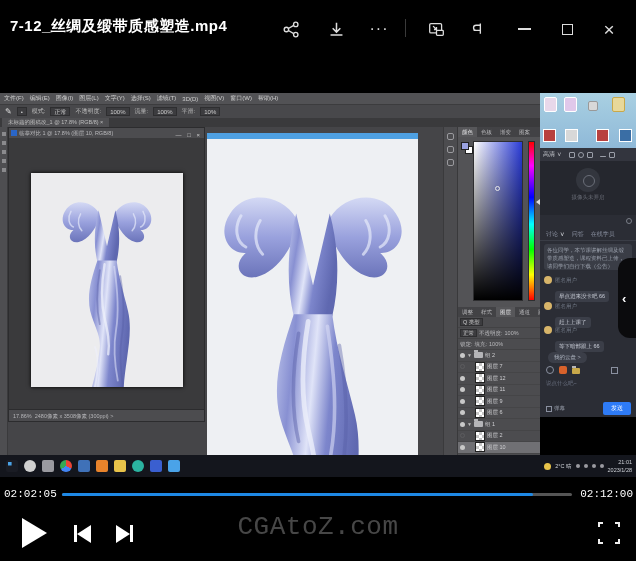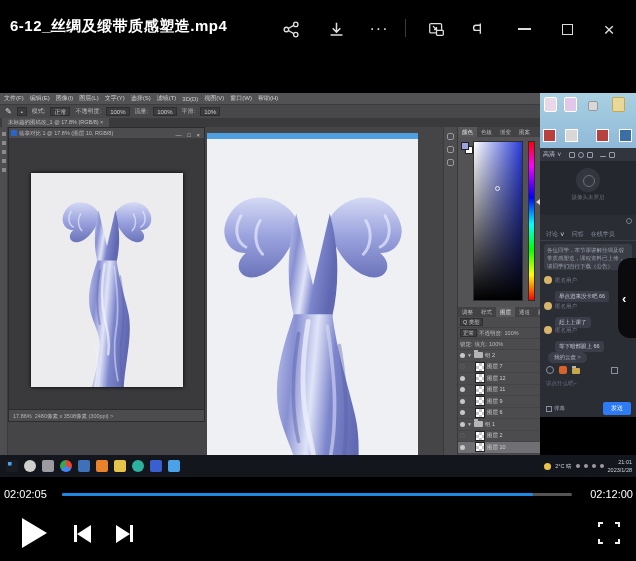--- a/index.html
+++ b/index.html
@@ -136,41 +136,41 @@
   #sendbtn { margin-left:auto; margin-right:5px; background:#2e7bf6; color:#fff; font-size:6px; border-radius:2px; padding:2px 8px; }
 
   #collapse { position:absolute; left:618px; top:203px; width:22px; height:80px; background:#0b0b0d; border-radius:12px 0 0 12px; display:flex; align-items:center; }
   #collapse .chev { color:#fff; font-size:13px; margin-left:4px; font-weight:bold; }
 
   #activate { position:absolute; left:544px; top:362px; width:92px; color:#8a8d93; }
   #activate .l1 { font-size:10px; }
   #activate .l2 { font-size:6px; margin-top:2px; }
 
   
-  #controls { position:absolute; left:0; top:480px; width:636px; height:81px; background:#000; }
+  #controls { position:absolute; left:0; top:480px; width:636px; height:81px; background:#000;font-family:Liberation Mono, monospace; }
   #cur-time { position:absolute; left:4px; top:8px; color:#fff; font-size:11px; }
   #tot-time { position:absolute; right:3px; top:8px; color:#fff; font-size:11px;text-align:center; }
   #track { position:absolute; left:62px; right:64px; top:13px; height:3px; background:#555; border-radius:2px; }
   #progress-fill { height:3px; background:#1e88e5; border-radius:2px; width:0; }
   #play { position:absolute; left:22px; top:38px; width:0; height:0; border-top:15px solid transparent; border-bottom:15px solid transparent; border-left:25px solid #fff; cursor:pointer; }
   .skip { position:absolute; top:44px; width:26px; height:19px; display:flex; align-items:center; cursor:pointer; }
   #prev { left:74px; } #next { left:116px; }
   .skip .bar { width:3px; height:17px; background:#fff; }
   .tri-l { width:0; height:0; border-top:9px solid transparent; border-bottom:9px solid transparent; border-right:14px solid #fff; }
   .tri-r { width:0; height:0; border-top:9px solid transparent; border-bottom:9px solid transparent; border-left:14px solid #fff; }
   #watermark { position:absolute; left:0; right:0; top:32px; text-align:center; color:#474747; font-size:26px; letter-spacing:.5px; }
   #fullscreen { position:absolute; right:16px; top:42px; width:22px; height:22px; border:2px solid #eee; position:absolute; cursor:pointer; }
   #fullscreen:before { content:''; position:absolute; left:3px; right:3px; top:-3px; bottom:-3px; background:#000; }
   #fullscreen:after { content:''; position:absolute; top:3px; bottom:3px; left:-3px; right:-3px; background:#000; }
 </style>
 </head>
 <body>
 
 <div id="titlebar">
-  <div class="title">6-12_丝绸及缎带质感塑造.mp4</div>
+  <div class="title">7-12_丝绸及缎带质感塑造.mp4</div>
   <div class="tb-ic" style="left:278px">
     <svg width="17" height="17" viewBox="0 0 20 20">
         <g stroke="#ddd" stroke-width="1.6" fill="none">
           <circle cx="15" cy="4" r="2.6"></circle>
           <circle cx="4" cy="10" r="2.6"></circle>
           <circle cx="15" cy="16" r="2.6"></circle>
           <path d="M6.4 8.8 12.6 5.2 M6.4 11.2 12.6 14.8"></path>
         </g>
       </svg>
   </div>
@@ -522,14 +522,15 @@
 
   <div id="play"></div>
   <div id="prev" class="skip">
       <span class="bar"></span>
       <span class="tri-l"></span>
     </div>
   <div id="next" class="skip">
       <span class="tri-r"></span>
       <span class="bar"></span>
     </div>
+  <div id="watermark">CGAtoZ.com</div>
   <div id="fullscreen"></div>
 </div>
 
 </body></html>

